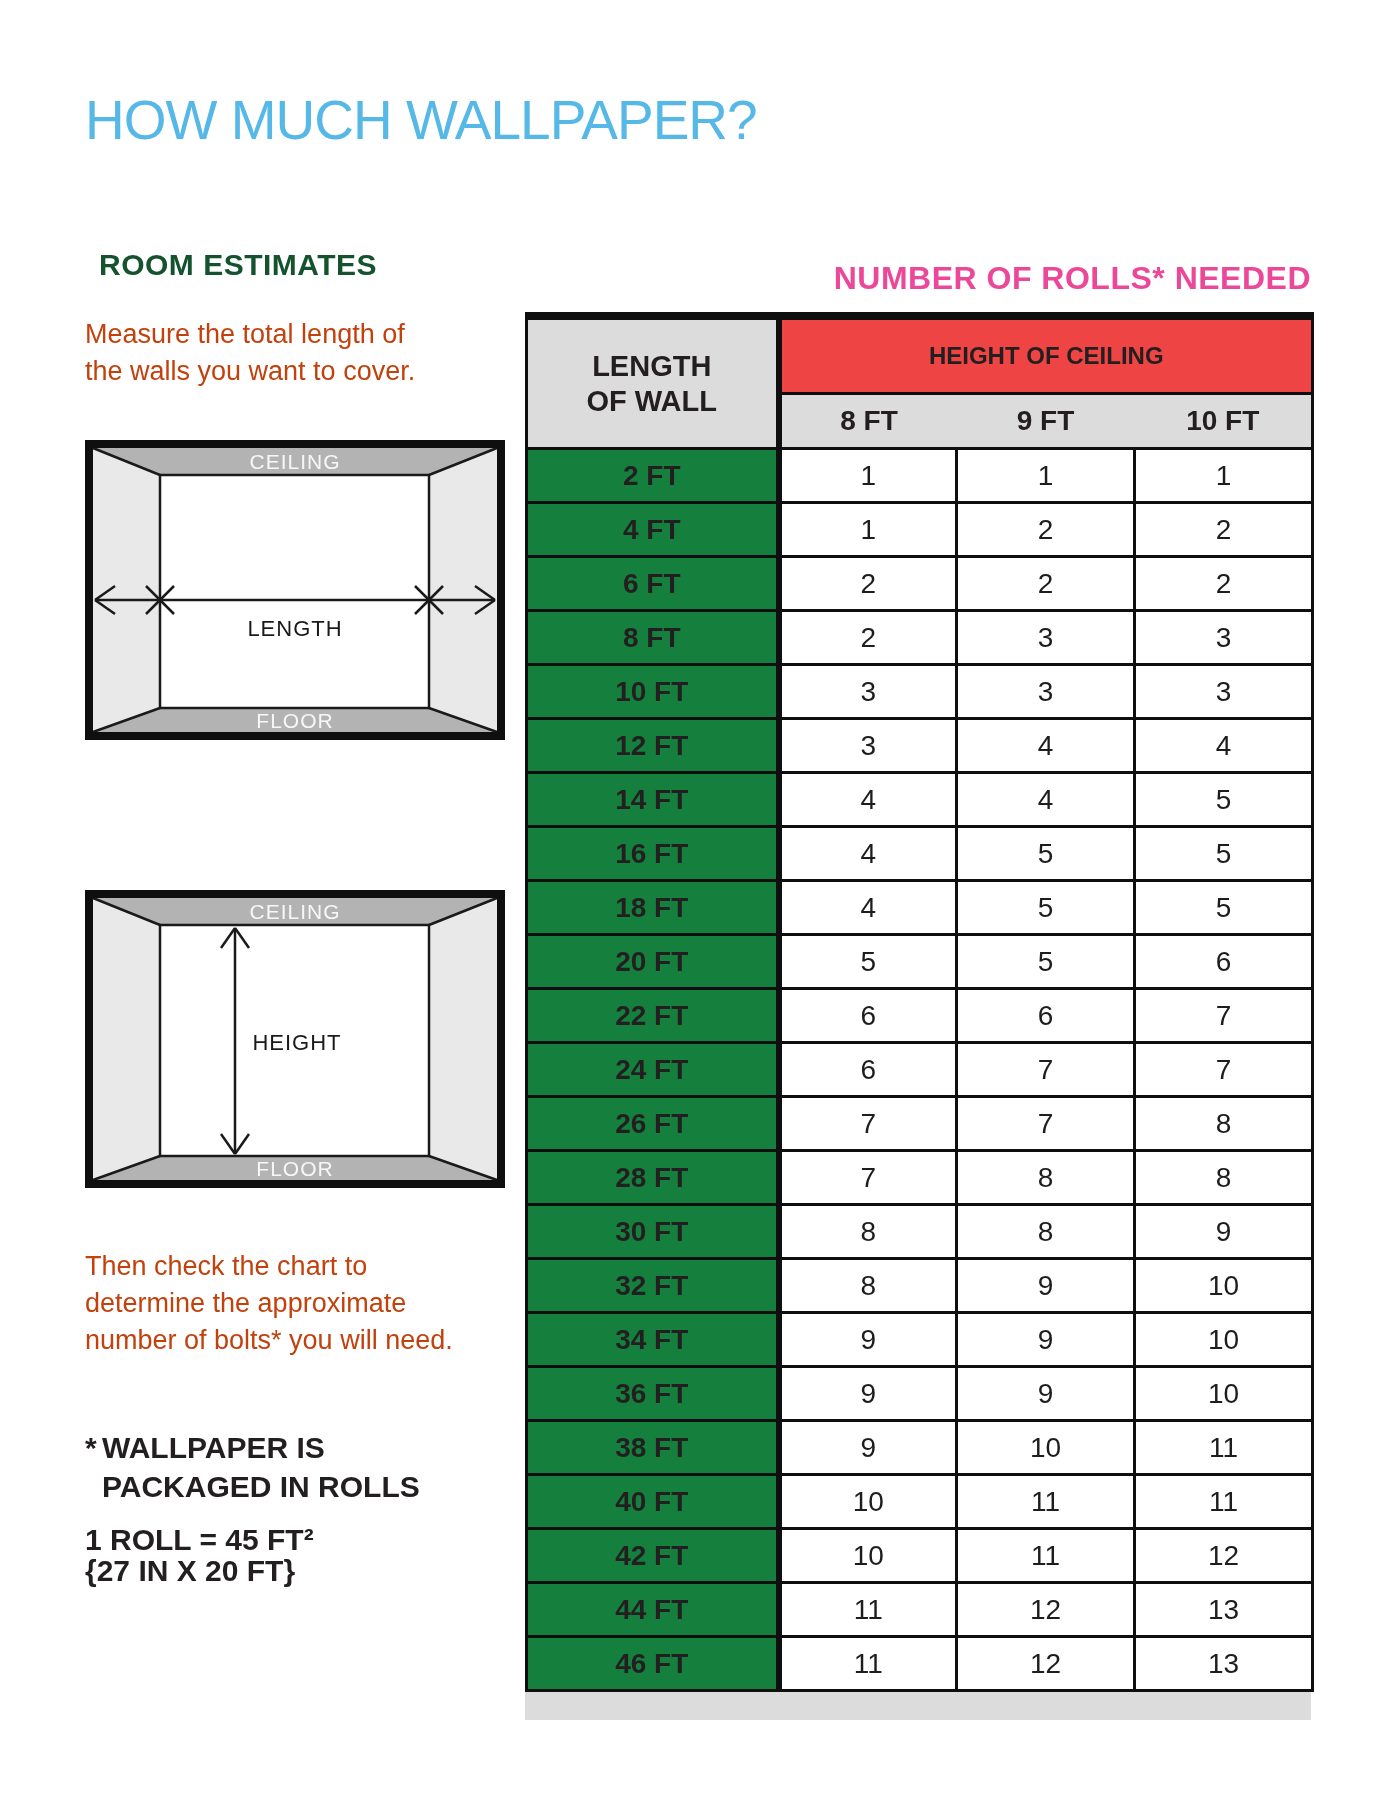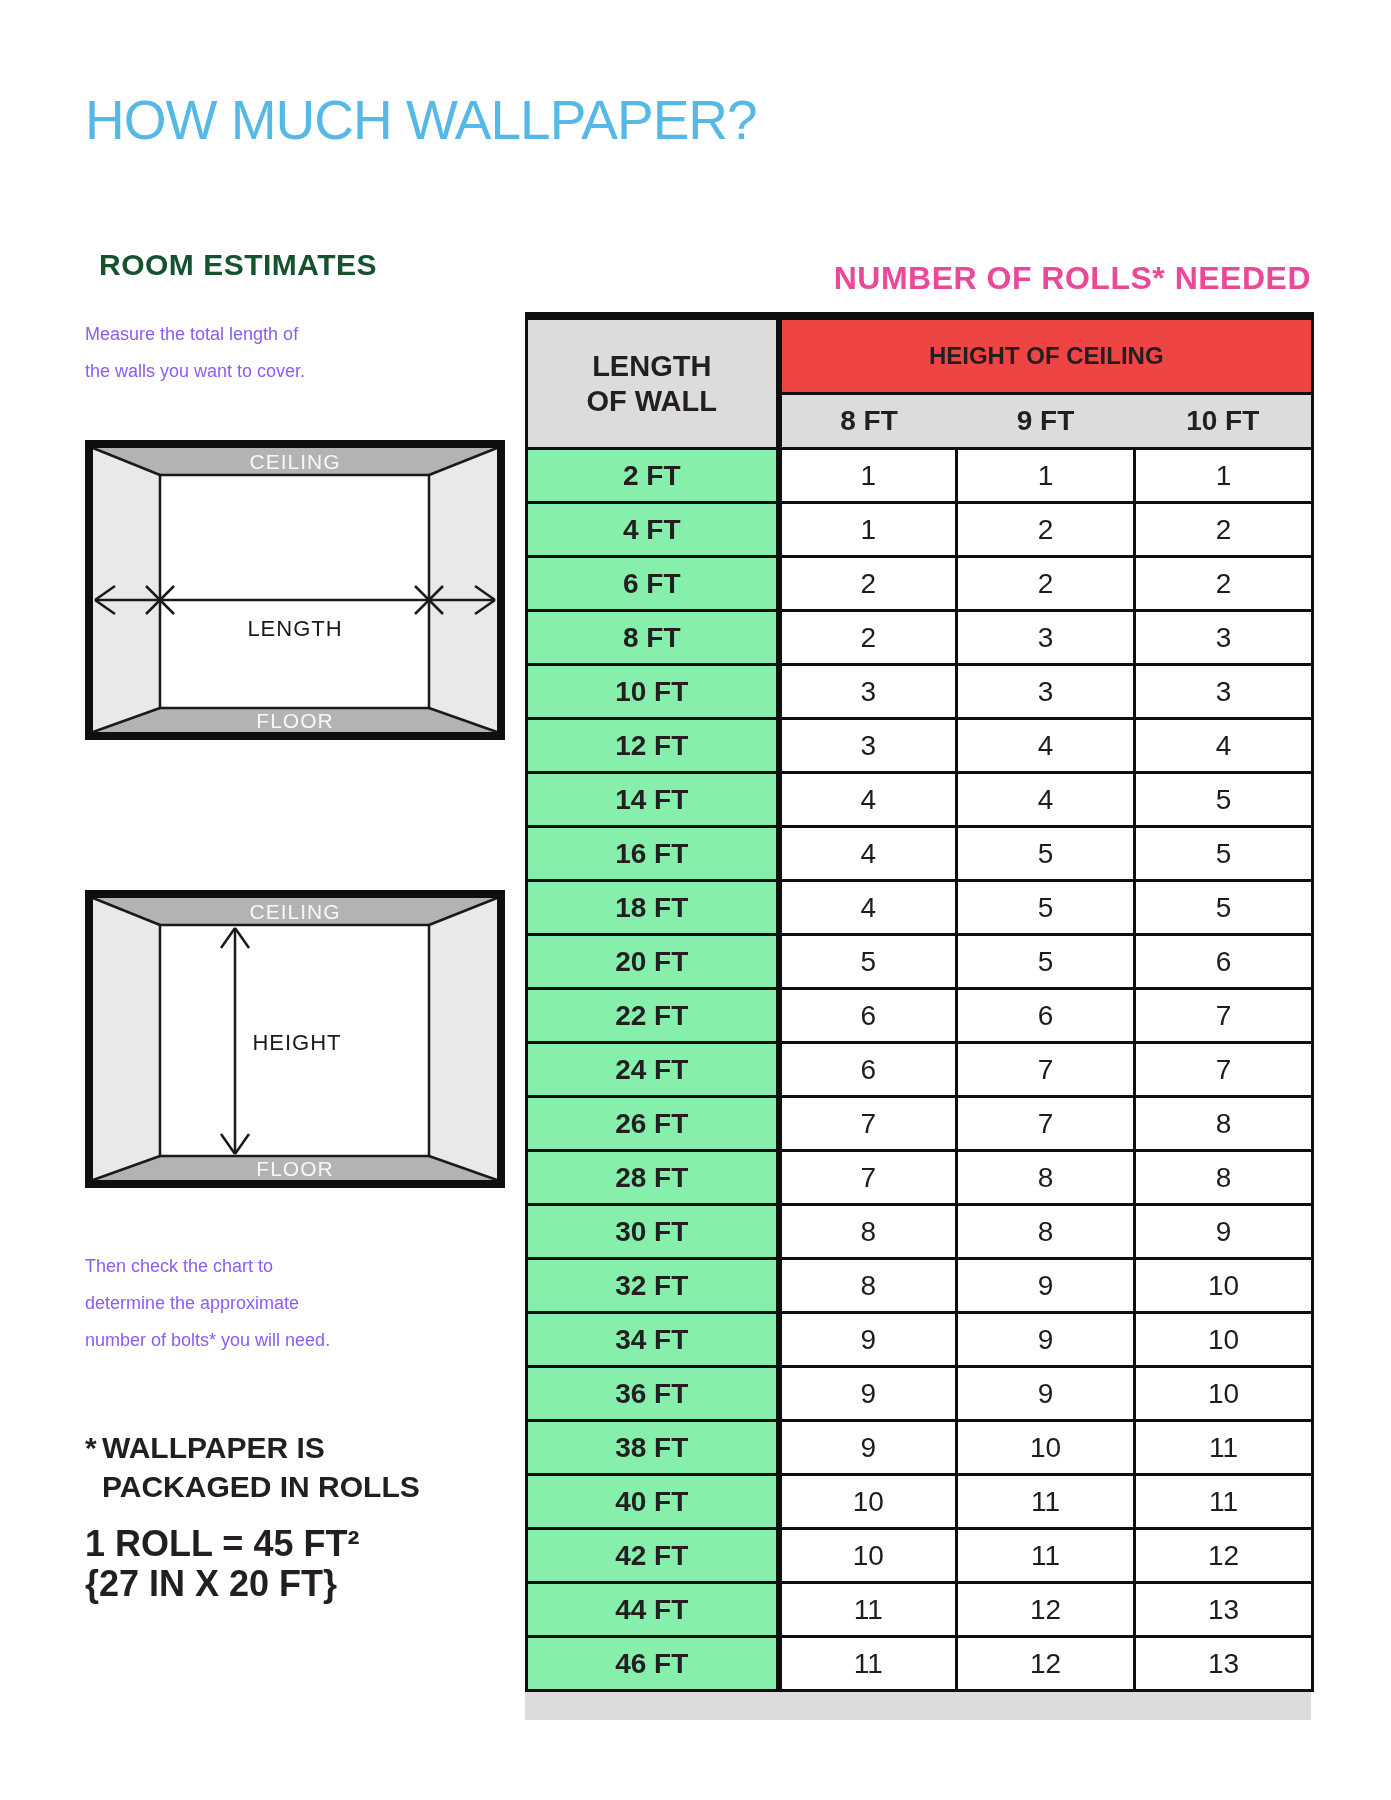--- a/index.html
+++ b/index.html
@@ -8,29 +8,29 @@
     font-family:"Liberation Sans",sans-serif;color:#231f20;overflow:hidden;
   }
   .abs{position:absolute;}
   .page-title{
     left:85px;top:88px;font-size:55px;font-weight:normal;color:#55b8e6;letter-spacing:-1px;
   }
   .section-title{
     left:99px;top:248px;font-size:30px;font-weight:bold;color:#14532d;letter-spacing:0.5px;
   }
   .body-text{
-    left:85px;font-size:18px;line-height:37px;color:#8b5cf6;white-space:pre-line;
+    left:85px;font-size:27px;line-height:37px;color:#c2410c;white-space:pre-line;
   }
   .para1{top:316px;}
   .para2{top:776px;}
   .para3{top:1228px;margin-top:20px;}
   .footnote{left:85px;top:1428px;font-size:30px;font-weight:bold;line-height:39px;display:flex;}
   .footnote .star{width:17px;}
   .footnote .ft-text{white-space:pre-line;}
-  .rollinfo{left:85px;top:1524px;font-size:36px;font-weight:bold;line-height:40px;white-space:pre-line;}
+  .rollinfo{left:85px;top:1524px;font-size:30px;font-weight:bold;line-height:31px;white-space:pre-line;}
 
   .table-title{
     left:525px;top:260px;width:786px;text-align:right;
     font-size:32px;font-weight:bold;color:#ec4899;letter-spacing:0.5px;
   }
   .table-wrap{left:525px;top:312px;width:786px;}
   table.rolls{
     border-collapse:collapse;table-layout:fixed;width:786px;
     border-left:3px solid #0f0f0f;border-right:3px solid #0f0f0f;border-top:8px solid #0f0f0f;
   }
@@ -43,21 +43,21 @@
   }
   th.group{
     background:#ef4444;border-bottom:3px solid #0f0f0f;height:72px;
     font-size:24px;font-weight:bold;
   }
   th.sub{
     background:#dcdcdc;border-bottom:3px solid #0f0f0f;height:52px;
     font-size:28px;font-weight:bold;
   }
   tbody th.rowlabel{
-    background:#86efac;border-right:6px solid #0f0f0f;border-bottom:3px solid #0f0f0f;
+    background:#15803d;border-right:6px solid #0f0f0f;border-bottom:3px solid #0f0f0f;
     font-size:28px;font-weight:bold;height:51px;
   }
   tbody td.val{
     background:#ffffff;border:3px solid #0f0f0f;
     font-size:28px;font-weight:normal;color:#1d1d1d;height:51px;
   }
   .bottom-strip{width:786px;height:28px;background:#dcdcdc;}
 
   .diagram{left:85px;}
   .d1{top:440px;}

